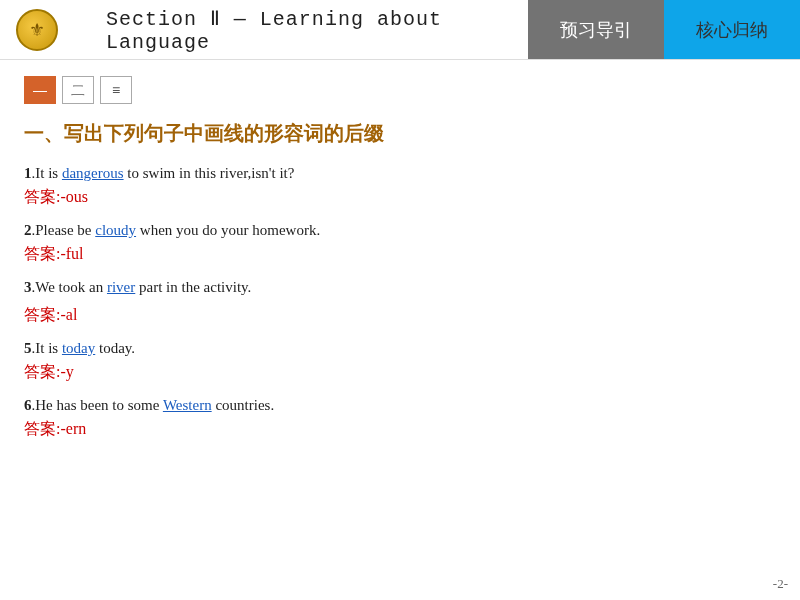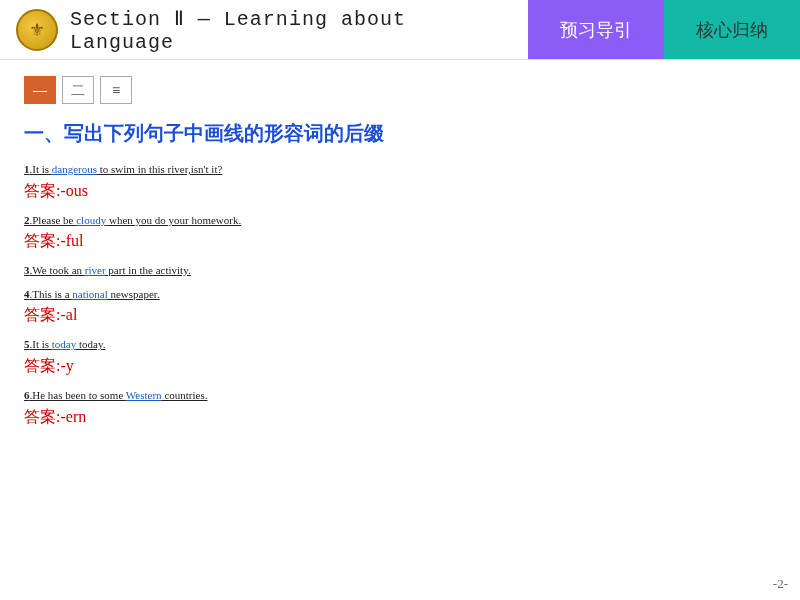--- a/index.html
+++ b/index.html
@@ -40,37 +40,38 @@
     }
     .logo-inner {
       font-size: 18px;
       color: #7a5500;
     }
     .header-title {
       font-family: "Courier New", monospace;
       font-size: 20px;
       color: #222;
       letter-spacing: 1px;
+      margin-left: 36px;
     }
     .nav-tabs {
       display: flex;
       height: 100%;
     }
     .nav-tab {
       display: flex;
       align-items: center;
       justify-content: center;
       padding: 0 32px;
       font-size: 18px;
       cursor: pointer;
       color: #333;
-      background: #14b8a6;
+      background: #0ea5e9;
     }
     .nav-tab.active {
-      background: #8b5cf6;
+      background: #737373;
       color: #fff;
     }
 
     
     .content {
       padding: 16px 24px 16px 24px;
       background: #fff;
     }
 
     
@@ -98,36 +99,35 @@
     }
     .tab-btn-icon {
       font-size: 14px;
       line-height: 1;
     }
 
     
     .section-title {
       font-size: 20px;
       font-weight: bold;
-      color: #1d4ed8;
+      color: #a16207;
       margin-bottom: 14px;
       font-family: "SimHei", "黑体", sans-serif;
     }
 
     
     .question-block {
       margin-bottom: 6px;
     }
     .question-text {
-      font-size: 11px;
+      font-size: 15px;
       color: #222;
       margin-bottom: 2px;
       line-height: 1.6;
       font-family: "Times New Roman", serif;
-      text-decoration: underline;
     }
     .question-text .q-num {
       font-weight: bold;
     }
     .question-text .underlined {
       text-decoration: underline;
       color: #1a5cbf;
     }
     .answer-text {
       font-size: 16px;
@@ -188,21 +188,20 @@
         <div class="answer-text">答案:-ous</div>
       </div>
       <div class="question-block">
         <div class="question-text"><span class="q-num">2</span>.Please be <span class="underlined">cloudy</span> when you do your homework.</div>
         <div class="answer-text">答案:-ful</div>
       </div>
       <div class="question-block">
         <div class="question-text"><span class="q-num">3</span>.We took an <span class="underlined">river</span> part in the activity.</div>
       </div>
       <div class="question-block">
-        <div class="question-text"><span class="q-num">4</span>.This is a <span class="underlined">national</span> newspaper.</div>
         <div class="answer-text">答案:-al</div>
       </div>
       <div class="question-block">
         <div class="question-text"><span class="q-num">5</span>.It is <span class="underlined">today</span> today.</div>
         <div class="answer-text">答案:-y</div>
       </div>
       <div class="question-block">
         <div class="question-text"><span class="q-num">6</span>.He has been to some <span class="underlined">Western</span> countries.</div>
         <div class="answer-text">答案:-ern</div>
       </div>

